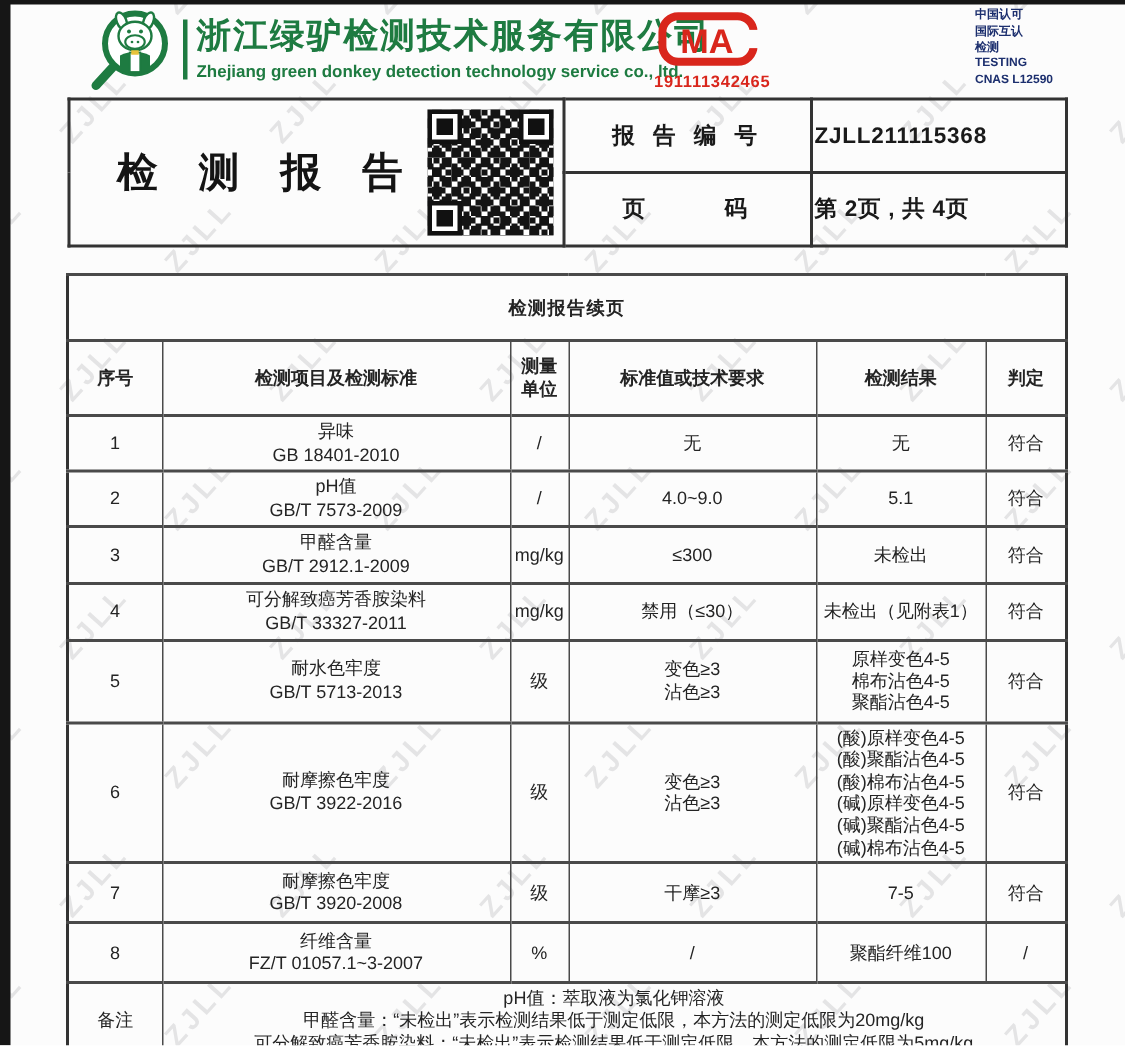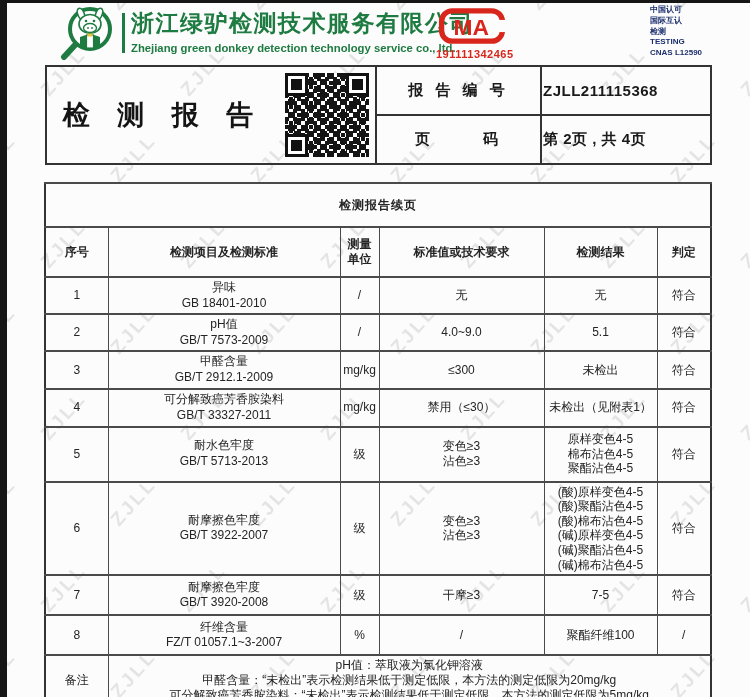--- a/index.html
+++ b/index.html
@@ -30,22 +30,22 @@
   .ilac{position:absolute;left:511px;top:5px;width:60px;height:56px;}
   .cnas{position:absolute;left:574px;top:12px;width:72px;height:42px;}
   .accred{position:absolute;left:650px;top:5px;font-size:8px;line-height:1.35;
           font-weight:bold;color:#1c2f6e;white-space:pre-line;}
 
   
   .report-head-table{position:absolute;left:45px;top:65px;width:665px;
     border-collapse:collapse;table-layout:fixed;}
   .report-head-table td{border:2px solid #333;vertical-align:middle;}
   .title-cell{position:relative;height:94px;}
-  .report-title{display:block;text-align:center;padding-right:96px;
-    font-size:27px;font-weight:bold;color:#141414;letter-spacing:10px;white-space:nowrap;}
+  .report-title{display:block;padding-right:96px;
+    font-size:27px;font-weight:bold;color:#141414;letter-spacing:10px;white-space:nowrap;padding-left:30px;}
   .qr{position:absolute;right:6px;top:50%;transform:translateY(-50%);
       width:84px;height:84px;background:
         repeating-conic-gradient(#141414 0% 25%, transparent 0% 50%) 0px 0px/8px 8px,
         repeating-conic-gradient(#141414 0% 25%, transparent 0% 50%) 3px 6px/13px 13px,
         #fff;}
   .qr .f{position:absolute;width:17px;height:17px;border:3px solid #111;background:#fff;}
   .qr .f::after{content:'';position:absolute;inset:3px;background:#111;}
   .qr .f.tl{left:0;top:0;} .qr .f.tr{right:0;top:0;} .qr .f.bl{left:0;bottom:0;}
   .head-label{font-size:15px;font-weight:bold;text-align:center;color:#1a1a1a;
     letter-spacing:4px;white-space:pre;}
@@ -254,21 +254,21 @@
         <td>级</td>
         <td>变色≥3
 沾色≥3</td>
         <td class="result-cell">原样变色4-5
 棉布沾色4-5
 聚酯沾色4-5</td>
         <td>符合</td>
       </tr>
       <tr style="height:80px">
         <td>6</td>
-        <td><div class="item-line">耐摩擦色牢度</div><div class="item-line">GB/T 3922-2007</div></td>
+        <td><div class="item-line">耐摩擦色牢度</div><div class="item-line">GB/T 3922-2016</div></td>
         <td>级</td>
         <td>变色≥3
 沾色≥3</td>
         <td class="result-cell">(酸)原样变色4-5
 (酸)聚酯沾色4-5
 (酸)棉布沾色4-5
 (碱)原样变色4-5
 (碱)聚酯沾色4-5
 (碱)棉布沾色4-5</td>
         <td>符合</td>

